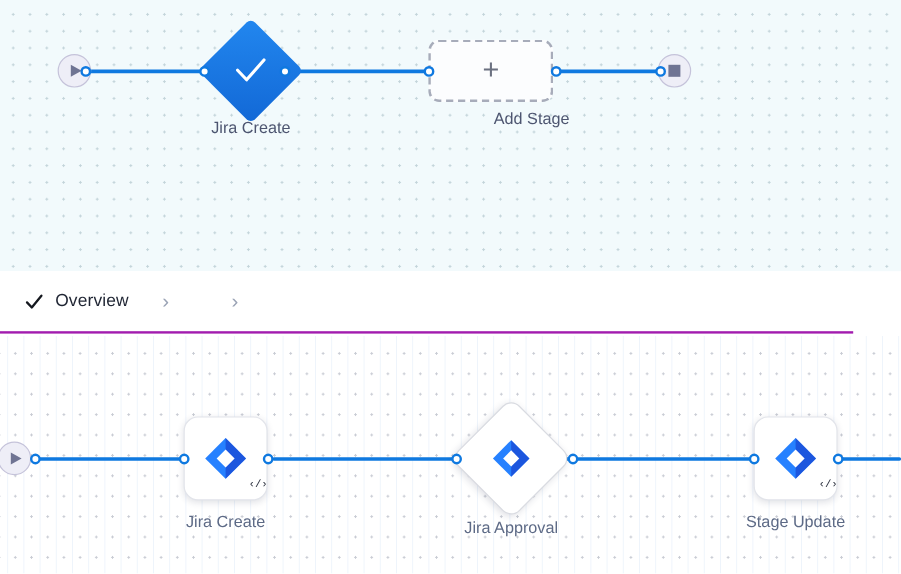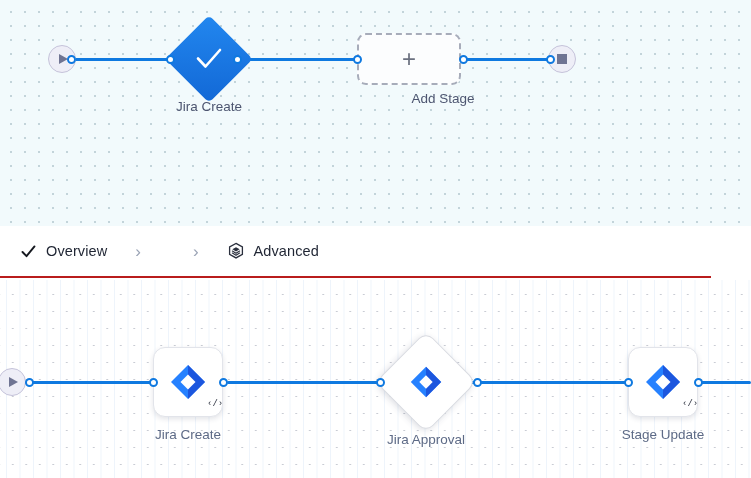--- a/index.html
+++ b/index.html
@@ -19,21 +19,21 @@
     background-image: radial-gradient(circle, #c3d4da 1px, transparent 1.1px);
     background-size: 14px 14px;
     background-position: 4px 5px;
     overflow: hidden;
   }
 
   
   .tabbar {
     position: absolute; left: 0; top: 226px; width: 711px; height: 52px;
     background: #ffffff;
-    border-bottom: 2px solid #b91c1c;
+    border-bottom: 2px solid #a21caf;
     display: flex; align-items: center;
     padding-left: 18px;
   }
   .tab {
     display: flex; align-items: center; gap: 9px;
     height: 52px;
     cursor: pointer;
     position: relative;
     padding: 0 2px;
   }
@@ -224,31 +224,20 @@
         </svg>
       </span>
       <span class="tab-label">Overview</span>
     </div>
 
     <span class="tab-sep">›</span>
 
 
     <span class="tab-sep">›</span>
 
-    <div class="tab">
-      <span class="ico">
-        <svg width="18" height="18" viewBox="0 0 18 18" aria-hidden="true">
-          <path d="M9 1.4 L15.4 5 L15.4 12.3 L9 15.9 L2.6 12.3 L2.6 5 Z" fill="none" stroke="#2a2f3d" stroke-width="1.3"></path>
-          <path d="M9 5.2 L12.6 7.3 L9 9.4 L5.4 7.3 Z" fill="#2a2f3d"></path>
-          <path d="M5.4 9.1 L9 11.2 L12.6 9.1" fill="none" stroke="#2a2f3d" stroke-width="1.2" stroke-linecap="round" stroke-linejoin="round"></path>
-          <path d="M5.4 11.1 L9 13.2 L12.6 11.1" fill="none" stroke="#2a2f3d" stroke-width="1.2" stroke-linecap="round" stroke-linejoin="round"></path>
-        </svg>
-      </span>
-      <span class="tab-label">Advanced</span>
-    </div>
   </div>
 
   <div class="canvas-bottom">
 
     <div class="edge" style="left:20px;  top:101px; width:137px;"></div>
     <div class="edge" style="left:227px; top:101px; width:157px;"></div>
     <div class="edge" style="left:469px; top:101px; width:160px;"></div>
     <div class="edge" style="left:700px; top:101px; width:51px;"></div>
 
     <div class="terminal" style="left:-2px; top:88px;">

